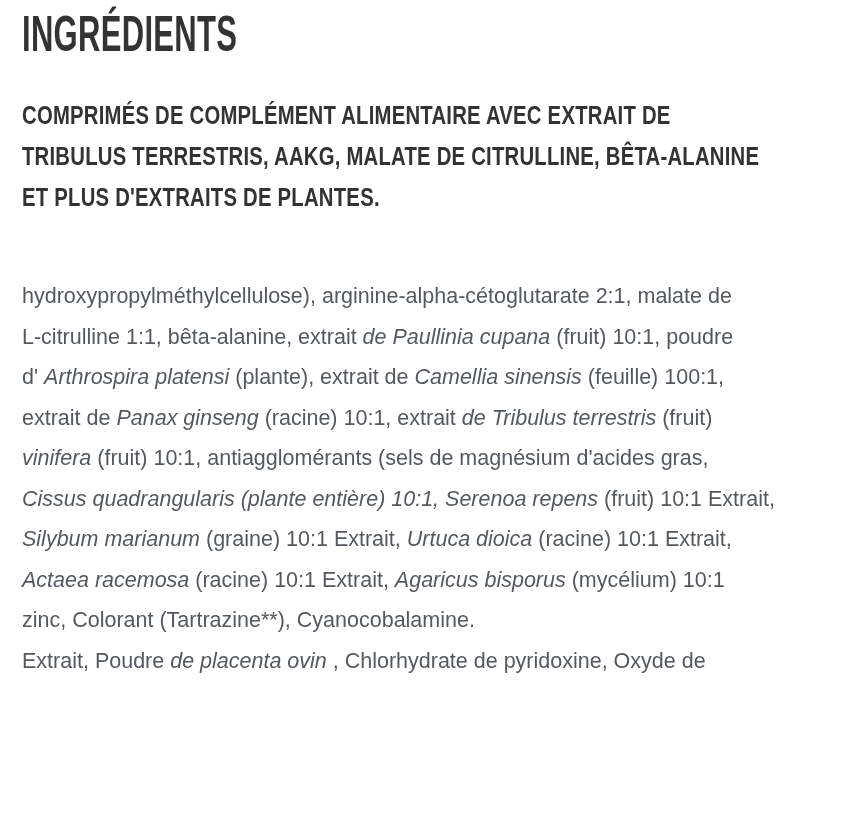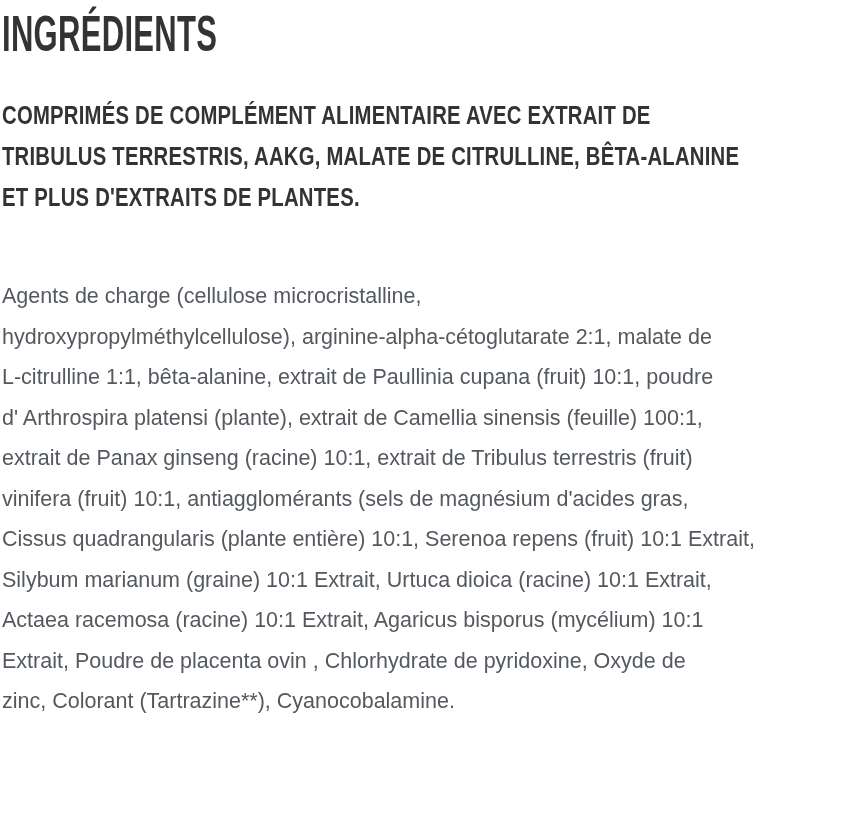--- a/index.html
+++ b/index.html
@@ -5,21 +5,21 @@
   html, body {
     margin: 0;
     padding: 0;
     background: #ffffff;
     width: 860px;
     height: 814px;
     overflow: hidden;
     font-family: "Liberation Sans", sans-serif;
   }
   .content {
-    padding-left: 2px;
+    padding-left: 22px;
     padding-right: 2px;
   }
   .page-title {
     margin: 0;
     padding-top: 8px;
     font-size: 50px;
     line-height: 52px;
     font-weight: 700;
     color: var(--heading-color, #333333);
     transform: scaleX(0.62);
@@ -46,40 +46,40 @@
     margin-top: 58px;
     color: var(--body-color, #54595f);
     font-size: 21.5px;
   }
   .ing-line {
     line-height: 40.5px;
     white-space: nowrap;
     transform-origin: left top;
   }
   .it {
+    font-style: italic;
   }
 </style>
 </head>
 <body style="background: rgb(255, 255, 255);">
 
 <div class="content">
   <h1 class="page-title">INGRÉDIENTS</h1>
 
   <h2 class="subtitle">
       <div class="subtitle-line">COMPRIMÉS DE COMPLÉMENT ALIMENTAIRE AVEC EXTRAIT DE</div>
       <div class="subtitle-line">TRIBULUS TERRESTRIS, AAKG, MALATE DE CITRULLINE, BÊTA-ALANINE</div>
       <div class="subtitle-line">ET PLUS D'EXTRAITS DE PLANTES.</div>
     </h2>
 
   <div class="ingredients">
-      <div class="ing-line"><span>Agents de charge (cellulose microcristalline,</span></div>
       <div class="ing-line"><span>hydroxypropylméthylcellulose), arginine-alpha-cétoglutarate 2:1, malate de</span></div>
       <div class="ing-line"><span>L-citrulline 1:1, bêta-alanine, extrait </span><span class="it">de Paullinia cupana</span><span> (fruit) 10:1, poudre</span></div>
       <div class="ing-line"><span>d' </span><span class="it">Arthrospira platensi</span><span> (plante), extrait de </span><span class="it">Camellia sinensis</span><span> (feuille) 100:1,</span></div>
       <div class="ing-line"><span>extrait de </span><span class="it">Panax ginseng</span><span> (racine) 10:1, extrait </span><span class="it">de Tribulus terrestris</span><span> (fruit)</span></div>
       <div class="ing-line"><span class="it">vinifera</span><span> (fruit) 10:1, antiagglomérants (sels de magnésium d'acides gras,</span></div>
       <div class="ing-line"><span class="it">Cissus quadrangularis (plante entière) 10:1, Serenoa repens</span><span> (fruit) 10:1 Extrait,</span></div>
       <div class="ing-line"><span class="it">Silybum marianum</span><span> (graine) 10:1 Extrait, </span><span class="it">Urtuca dioica</span><span> (racine) 10:1 Extrait,</span></div>
       <div class="ing-line"><span class="it">Actaea racemosa</span><span> (racine) 10:1 Extrait, </span><span class="it">Agaricus bisporus</span><span> (mycélium) 10:1</span></div>
+      <div class="ing-line"><span>zinc, Colorant (Tartrazine**), Cyanocobalamine.</span></div>
       <div class="ing-line"><span>Extrait, Poudre </span><span class="it">de placenta ovin</span><span> , Chlorhydrate de pyridoxine, Oxyde de</span></div>
-      <div class="ing-line"><span>zinc, Colorant (Tartrazine**), Cyanocobalamine.</span></div>
     </div>
 </div>
 
 </body></html>

